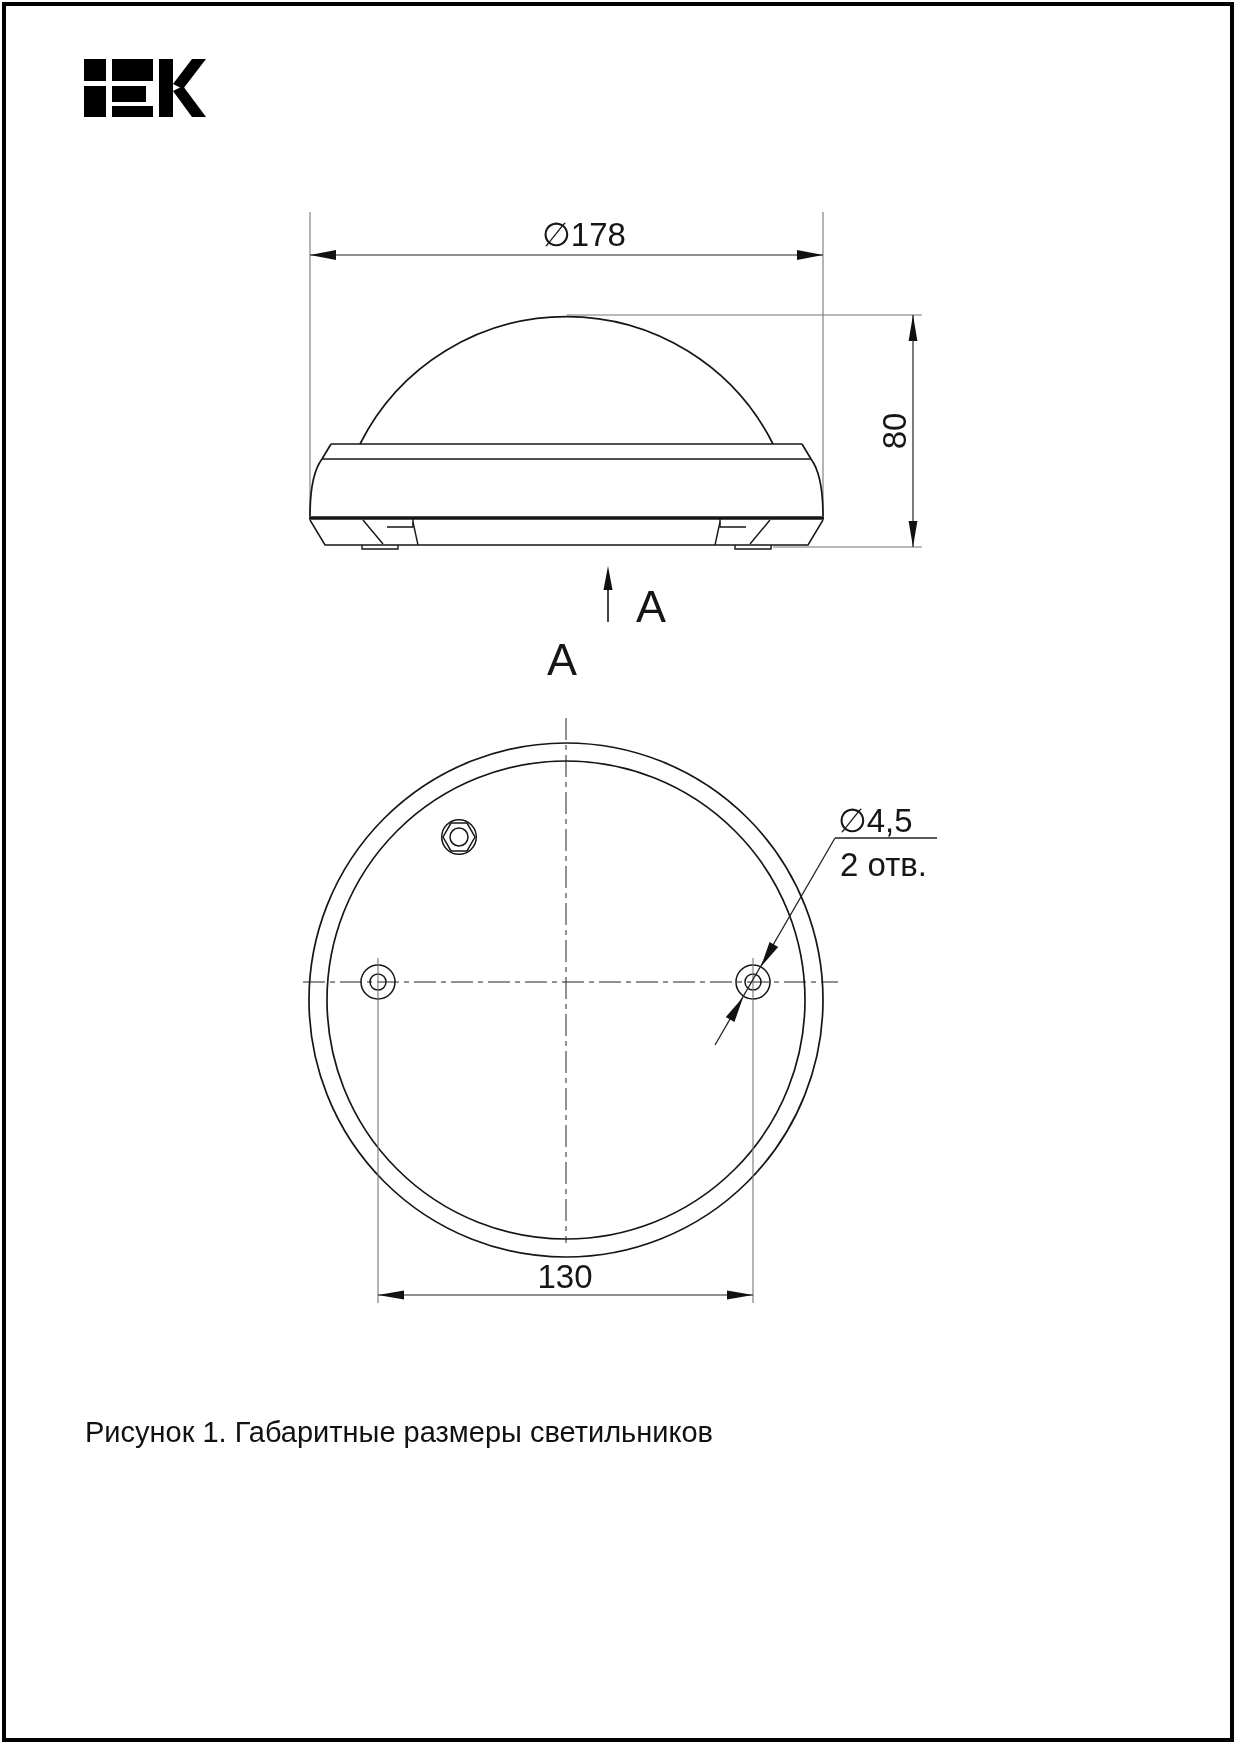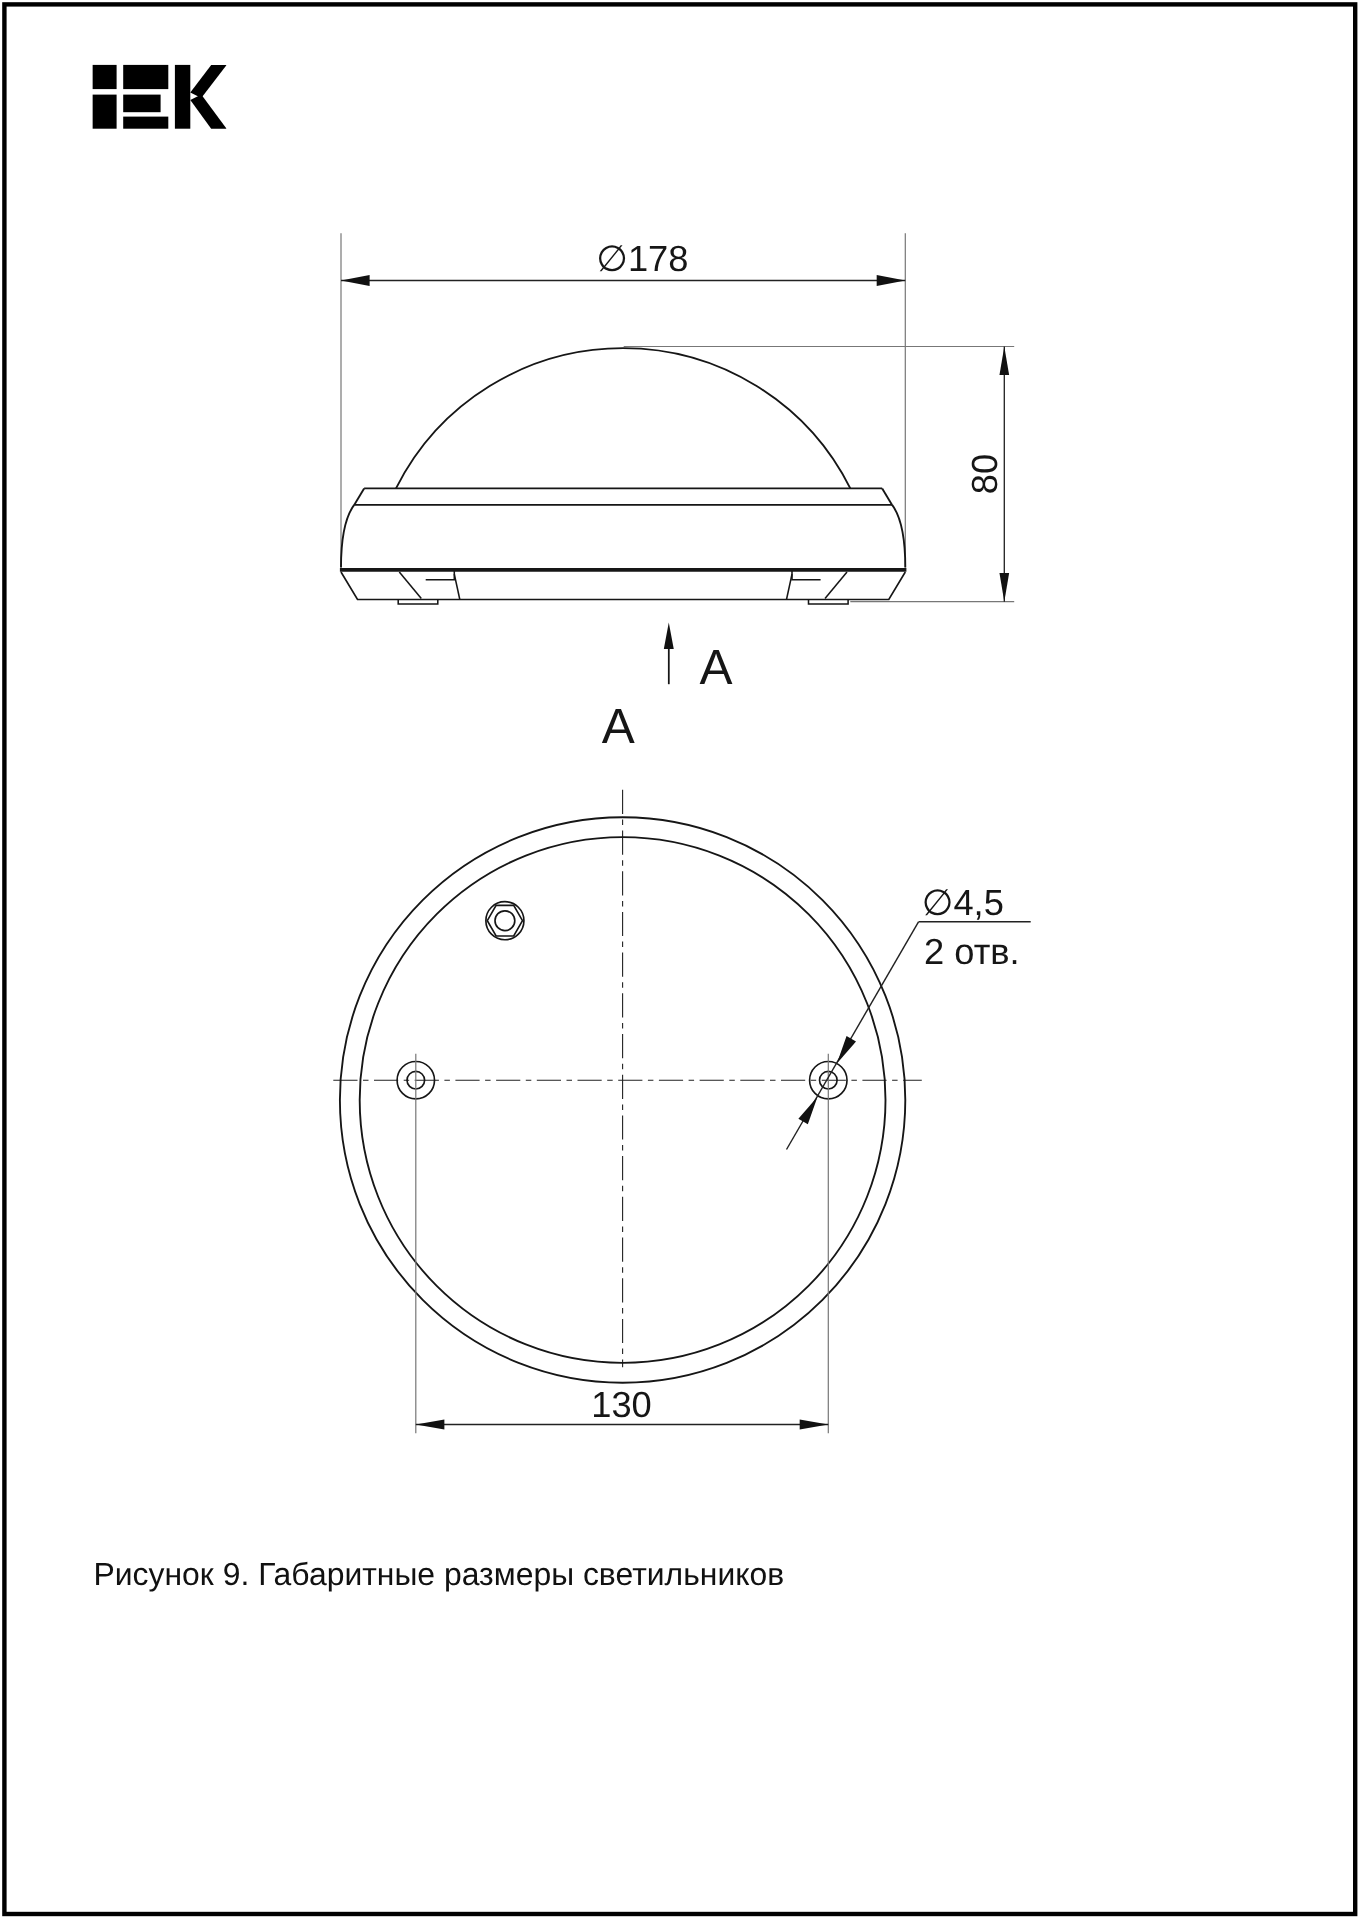--- a/index.html
+++ b/index.html
@@ -133,13 +133,13 @@
       <path d="M835 838 L715 1045" stroke="#222" stroke-width="1.3" fill="none"></path>
       <path d="M835 838 H937" stroke="#222" stroke-width="1.3" fill="none"></path>
       <polygon points="760.8,966.9 778.2,946.9 769.6,941.9" fill="#111"></polygon>
       <polygon points="743.2,997.1 734.4,1022.1 725.8,1017.1" fill="#111"></polygon>
       <text class="dim-text" x="838" y="832" text-anchor="start">∅4,5</text>
       <text class="dim-text" x="840" y="876" text-anchor="start">2 отв.</text>
     </g>
   </g>
 </svg>
 
-<div class="caption">Рисунок 9. Габаритные размеры светильников</div>
+<div class="caption">Рисунок 1. Габаритные размеры светильников</div>
 
 </body></html>

